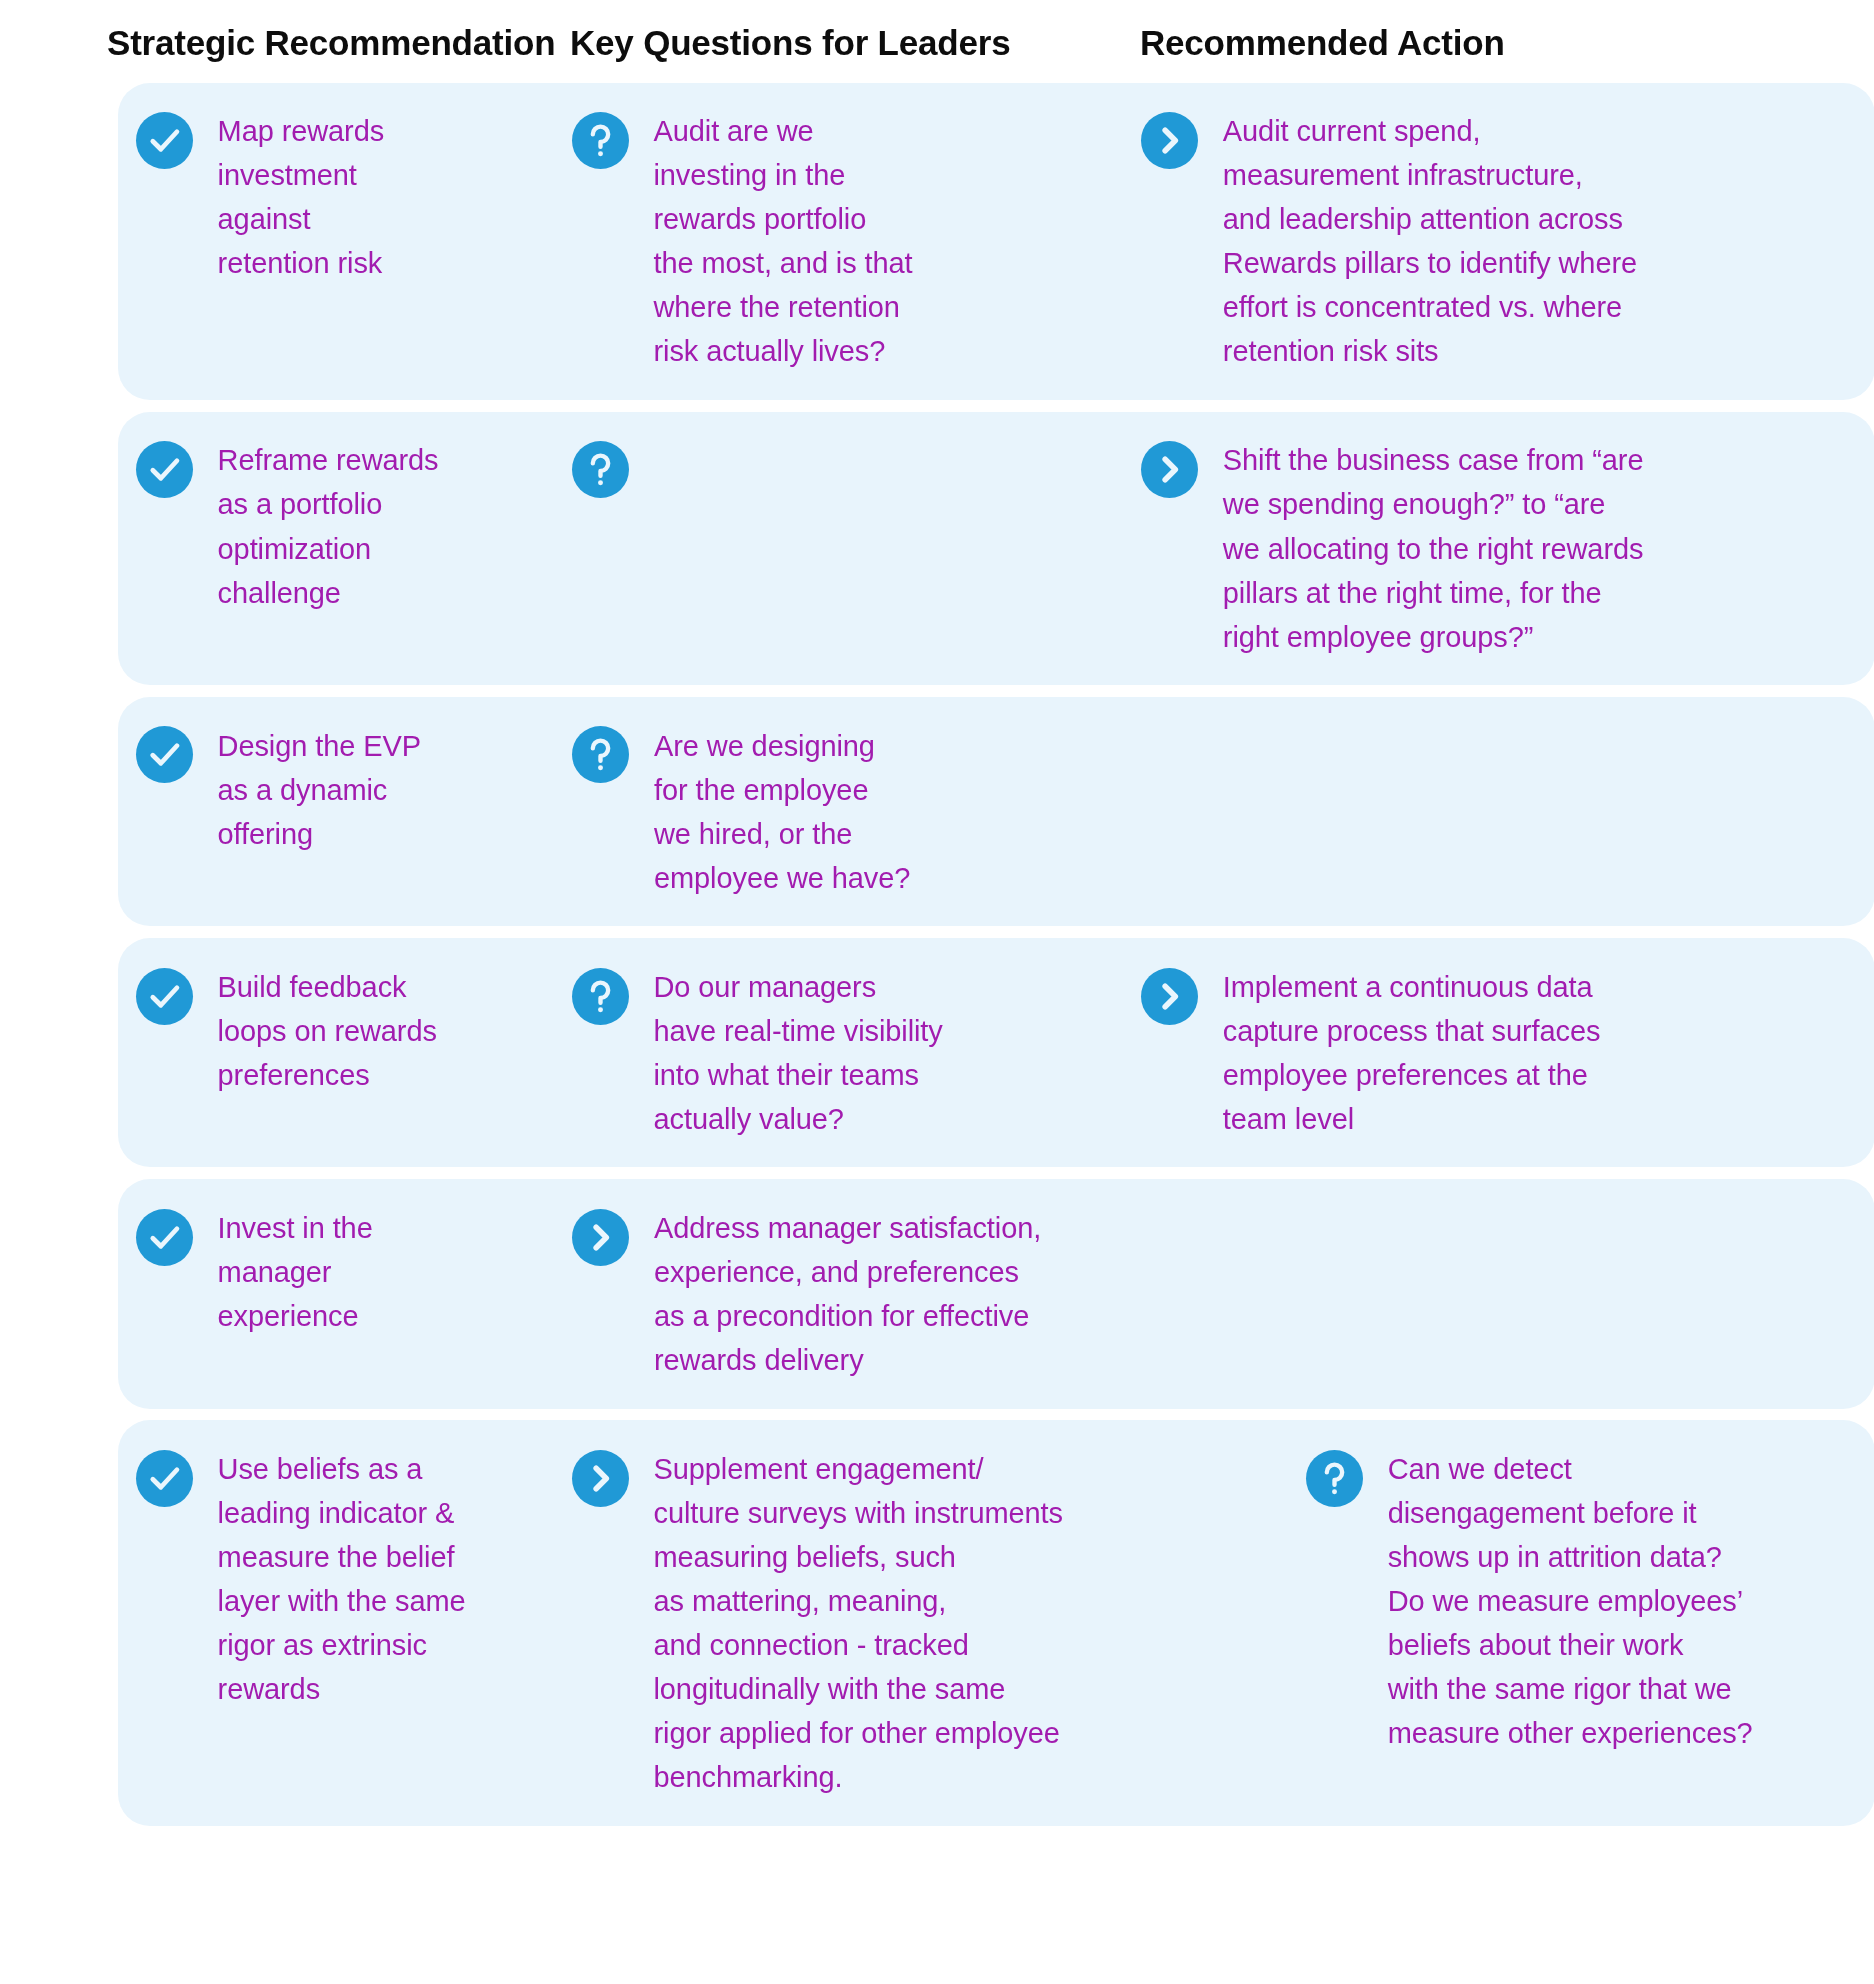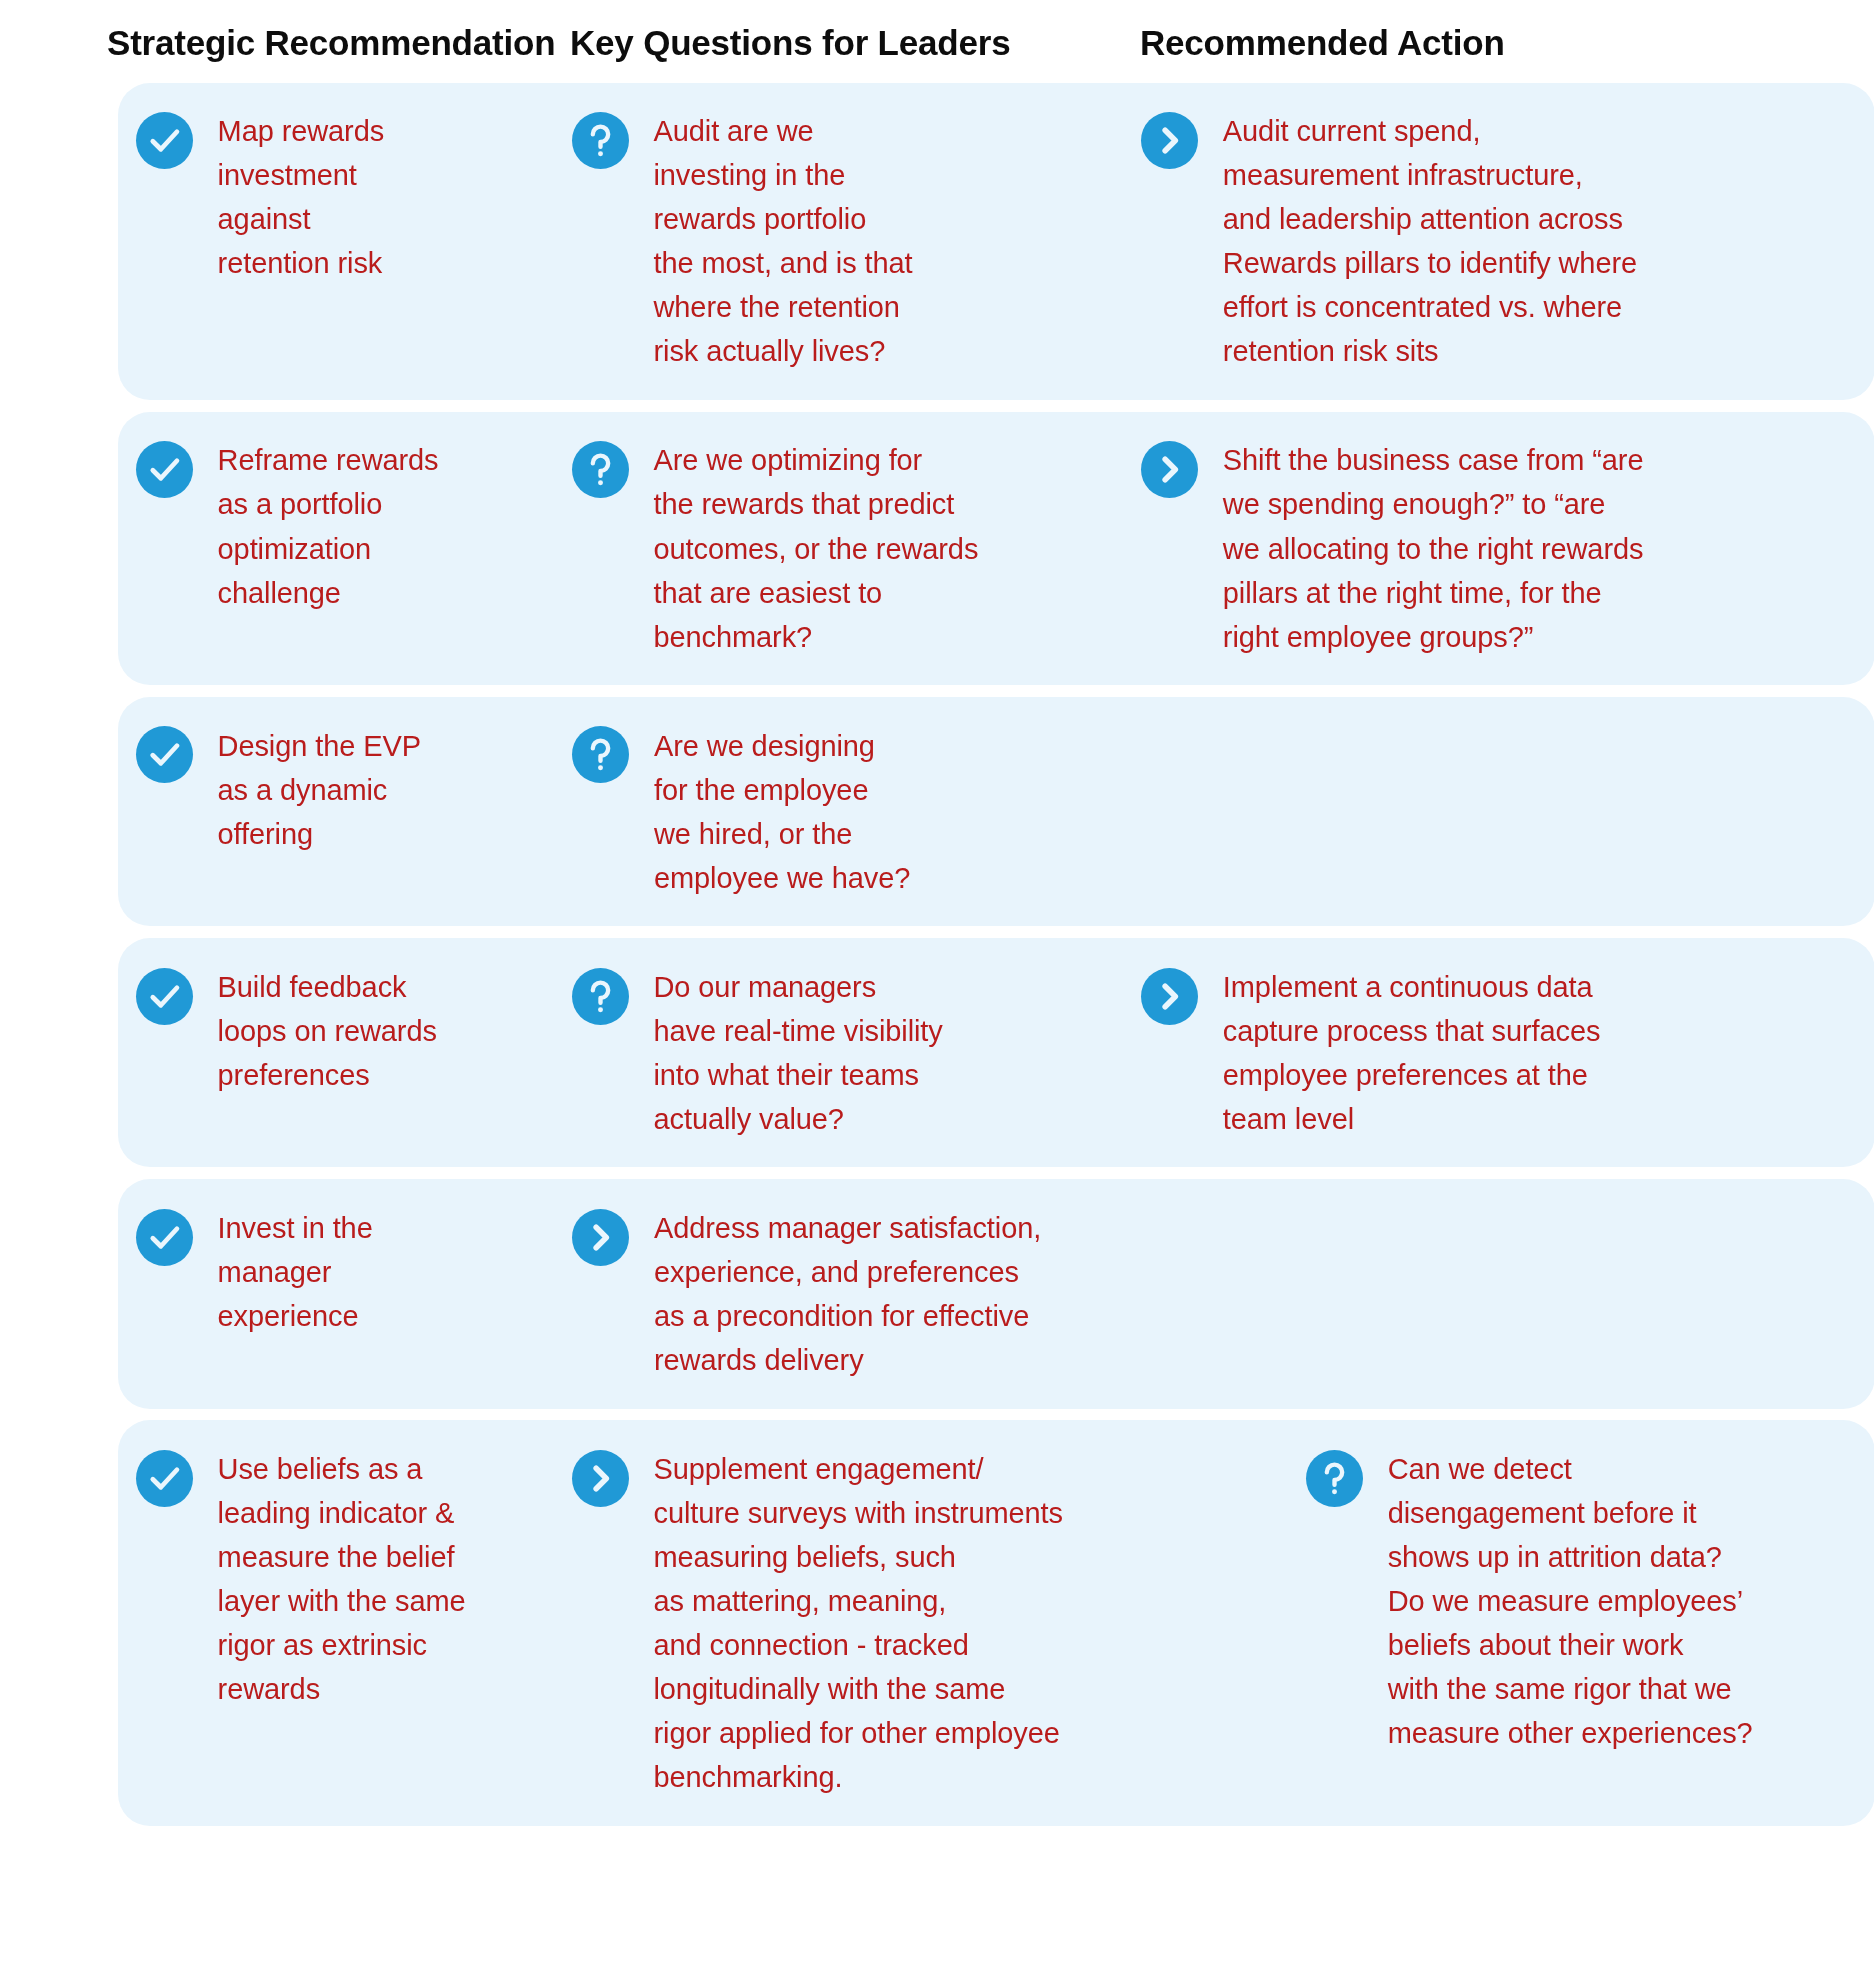--- a/index.html
+++ b/index.html
@@ -79,21 +79,21 @@
     align-items: center;
     justify-content: center;
     margin-top: 2.9px;
   }
   .icon svg { display: block; }
 
   
   .txt {
     font-size: 29px;
     line-height: 1.52;
-    color: #b91c1c;
+    color: #a21caf;
     font-weight: 400;
     letter-spacing: -0.1px;
     white-space: pre-line;
   }
   .cell.c1 .txt { margin-left: 25px; width: 346px; }
   .cell.c2 .txt { margin-left: 25px; width: 478px; }
   .cell.c3 .txt { margin-left: 25px; width: 610px; }
 </style>
 </head>
 <body>
@@ -161,25 +161,20 @@
 optimization
 challenge</span>
       </div>
       <div class="cell c2">
         <span class="icon">
           <svg width="57" height="57" viewBox="0 0 78 78">
               <path d="M28.5 30.5 a10.5 10.5 0 1 1 10.5 10.5 v6.5" fill="none" stroke="#eaf6fd" stroke-width="6" stroke-linecap="round" stroke-linejoin="round"></path>
               <circle cx="39" cy="57" r="3.4" fill="#eaf6fd"></circle>
             </svg>
         </span>
-        <span class="txt">Are we optimizing for
-the rewards that predict
-outcomes, or the rewards
-that are easiest to
-benchmark?</span>
       </div>
       <div class="cell c3">
         <span class="icon">
           <svg width="57" height="57" viewBox="0 0 78 78">
               <path d="M33 25 L47 39 L33 53" fill="none" stroke="#eaf6fd" stroke-width="7.5" stroke-linecap="round" stroke-linejoin="round"></path>
             </svg>
         </span>
         <span class="txt">Shift the business case from “are
 we spending enough?” to “are
 we allocating to the right rewards

